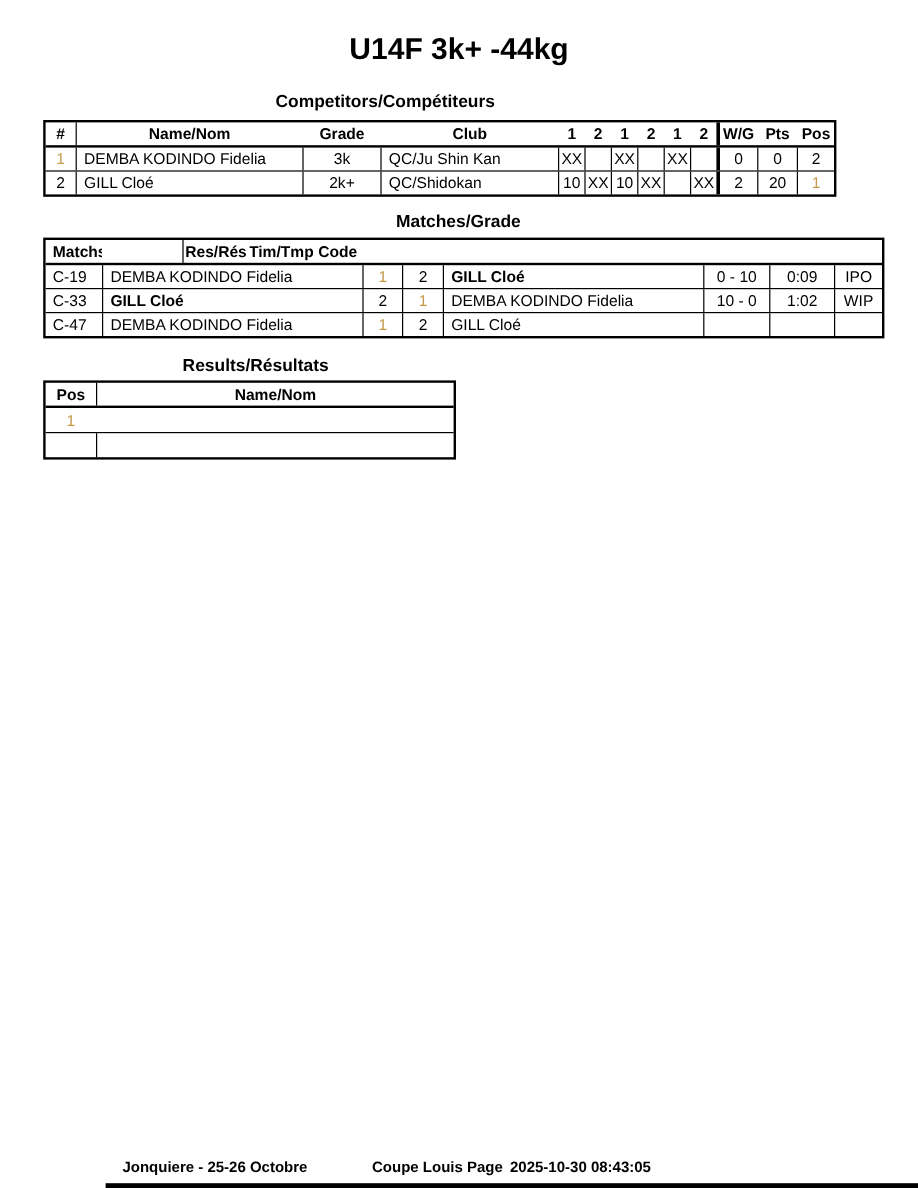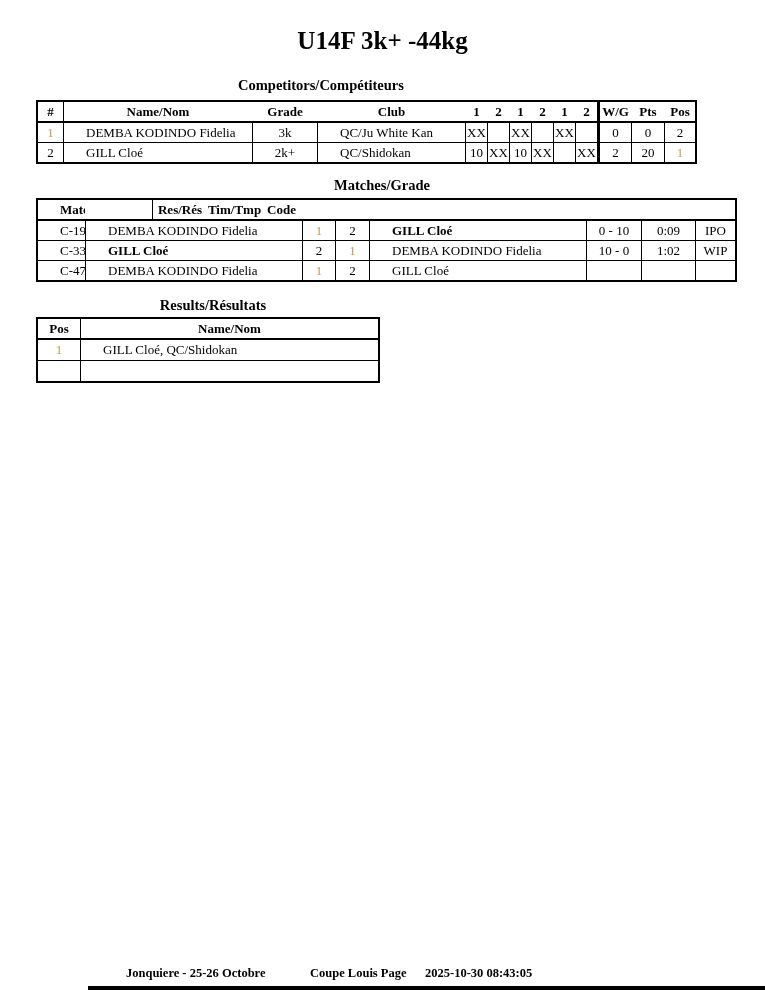--- a/index.html
+++ b/index.html
@@ -1,18 +1,18 @@
 <!DOCTYPE html>
 <html style="--gold: #C69A4B;"><head>
 <meta charset="utf-8">
 <style>
   html,body { margin:0; padding:0; background:#ffffff; }
   .page {
     position:relative; width:765px; height:990px; background:#ffffff;
-    font-family:Liberation Serif, serif; color:#000;border-radius:15px;
+    font-family:Liberation Sans, sans-serif; color:#000;border-radius:15px;
   }
   .title {
     position:absolute; left:0; top:27px; width:765px; text-align:center;
     font-size:25px; font-weight:bold; letter-spacing:0px;
   }
   .sec-heading {
     position:absolute; transform:translateX(-50%);
     font-size:14.5px; font-weight:bold; white-space:nowrap;
   }
   .tbl { position:absolute; border:2px solid #000; background:#fff; }
@@ -20,21 +20,21 @@
   .row.header { font-weight:bold; border-bottom:2px solid #000; }
   .row.body + .row.body { border-top:1px solid #000; }
   .cell {
     box-sizing:border-box; border-left:1px solid #000;
     display:flex; align-items:center; justify-content:center;
     font-size:13px; white-space:nowrap; overflow:hidden;
   }
   .cell.first { border-left:none; }
   .cell.noL { border-left-color:transparent; }
   .cell.thickL { border-left-width:3px; }
-  .cell.left { justify-content:flex-start; padding-left:22px; }
+  .cell.left { justify-content:flex-start; padding-left:6px; }
   .gold { color:var(--gold, #C69A4B); }
   .bold { font-weight:bold; }
 
   
   .comp .row { height:19px; }
   .comp .row.header { height:19px; }
   .c-num{width:25px} .c-name{width:189px} .c-grade{width:65px} .c-club{width:148px}
   .c-s{width:22px} .c-wg{width:34px} .c-pts{width:33px} .c-pos{width:31px}
 
   
@@ -73,21 +73,21 @@
       <div class="cell c-s noL">2</div>
       <div class="cell c-wg thickL">W/G</div>
       <div class="cell c-pts noL">Pts</div>
       <div class="cell c-pos noL">Pos</div>
     </div>
 
     <div class="row body">
       <div class="cell c-num first gold">1</div>
       <div class="cell c-name left">DEMBA KODINDO Fidelia</div>
       <div class="cell c-grade">3k</div>
-      <div class="cell c-club left">QC/Ju White Kan</div>
+      <div class="cell c-club left">QC/Ju Shin Kan</div>
       <div class="cell c-s">XX</div>
       <div class="cell c-s"></div>
       <div class="cell c-s">XX</div>
       <div class="cell c-s"></div>
       <div class="cell c-s">XX</div>
       <div class="cell c-s"></div>
       <div class="cell c-wg thickL">0</div>
       <div class="cell c-pts">0</div>
       <div class="cell c-pos">2</div>
     </div>
@@ -157,26 +157,25 @@
 
   <div class="sec-heading" style="left:213px; top:297px;">Results/Résultats</div>
 
   <div class="tbl res" style="left:36px; top:317px;">
     <div class="row header">
       <div class="cell r-pos first">Pos</div>
       <div class="cell r-name">Name/Nom</div>
     </div>
     <div class="row body">
       <div class="cell r-pos first gold">1</div>
-      <div class="cell r-name left">GILL Cloé, QC/Shidokan</div>
     </div>
     <div class="row body">
       <div class="cell r-pos first"></div>
       <div class="cell r-name left"></div>
     </div>
   </div>
 
-  <div class="footer-item" style="left:126px;">Jonquiere - 25-26 Octobre</div>
+  <div class="footer-item" style="left:102px;">Jonquiere - 25-26 Octobre</div>
   <div class="footer-item" style="left:310px;text-align:right;">Coupe Louis Page</div>
   <div class="footer-item" style="left:425px;">2025-10-30 08:43:05</div>
 
   <div class="bottom-bar"></div>
 </div>
 
 </body></html>

